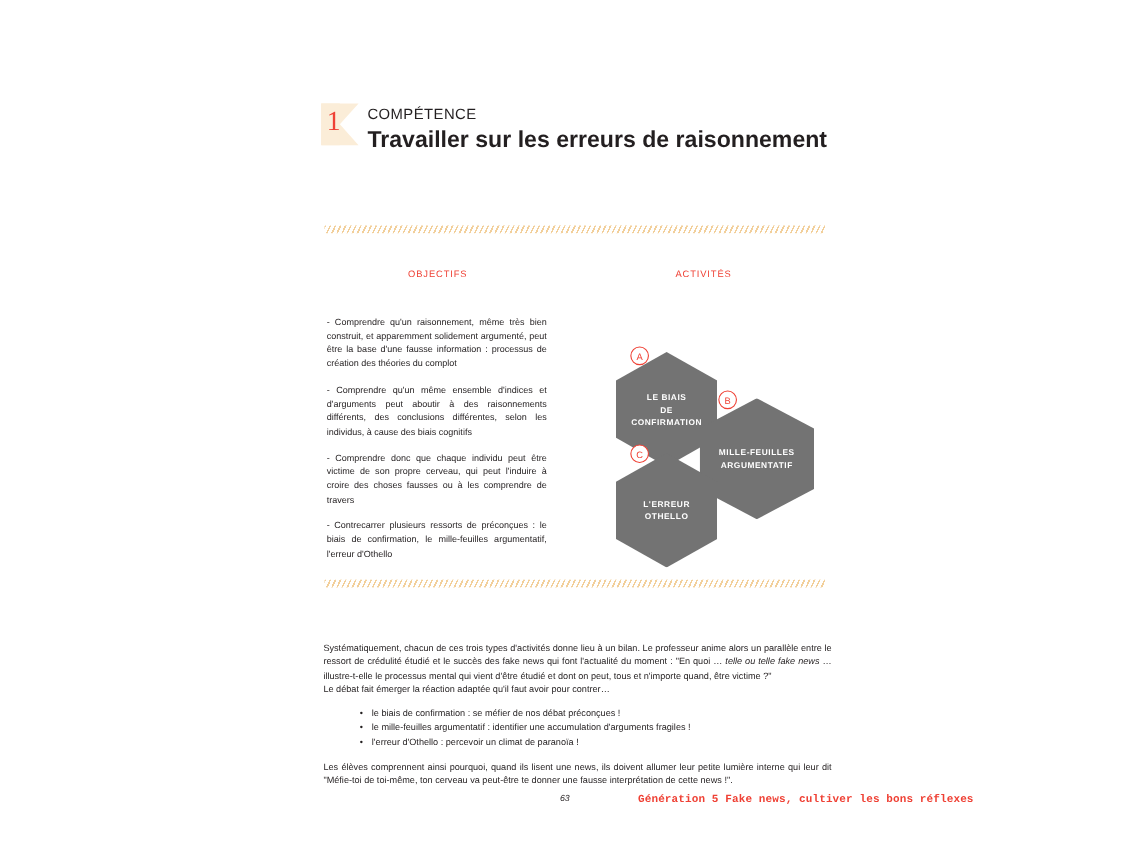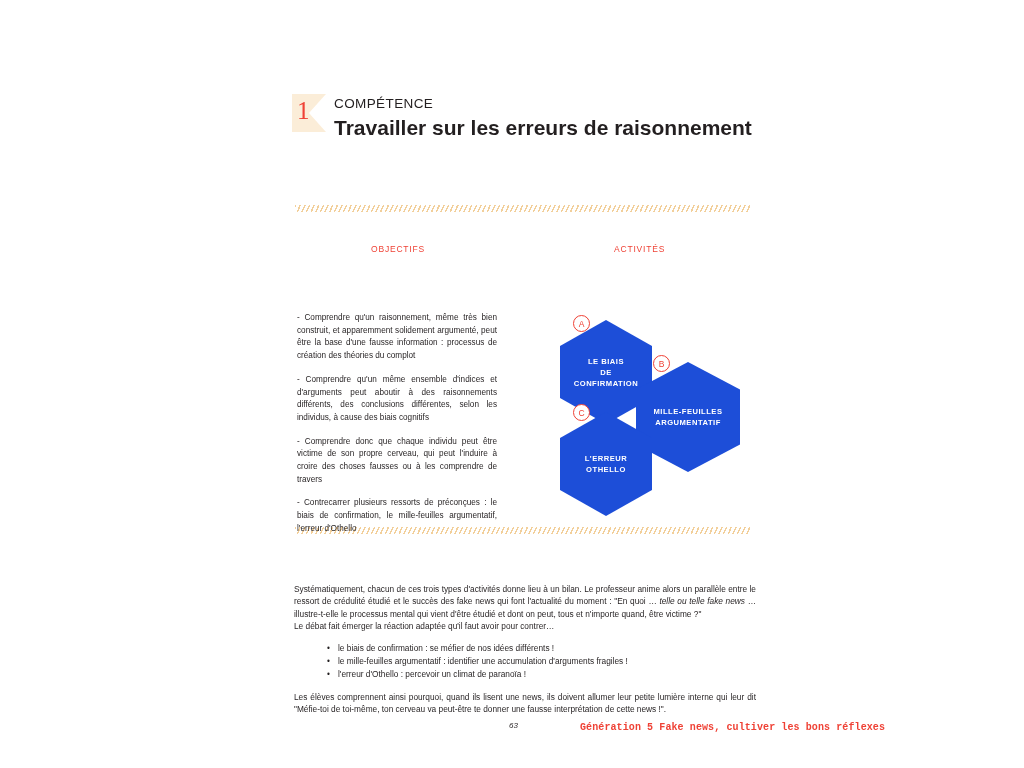--- a/index.html
+++ b/index.html
@@ -98,21 +98,21 @@
     color: #ef4135;
     font-weight: normal;
   }
   .col-head-objectifs { left: 371px; top: 244px; }
   .col-head-activites { left: 614px; top: 244px; }
 
   
   .objectives {
     position: absolute;
     left: 297px;
-    top: 312px;
+    top: 287px;
     width: 200px;
     font-size: 8.2px;
     line-height: 1.55;
     color: #231f20;
     text-align: justify;
   }
   .objectives p {
     margin: 0 0 11px 0;
   }
   .objectives p:last-child { margin-bottom: 0; }
@@ -122,21 +122,21 @@
     position: absolute;
     left: 540px;
     top: 300px;
     width: 220px;
     height: 200px;
   }
   .hex {
     position: absolute;
     width: 92px;
     height: 104px;
-    background: #1d4ed8;
+    background: #737373;
     clip-path: polygon(50% 0%, 100% 25%, 100% 75%, 50% 100%, 0% 75%, 0% 25%);
     display: flex;
     align-items: center;
     justify-content: center;
     text-align: center;
   }
   .hex-label {
     color: #ffffff;
     font-size: 7.6px;
     font-weight: bold;
@@ -256,21 +256,21 @@
     </div>
     <div class="hex-letter letter-a">A</div>
     <div class="hex-letter letter-b">B</div>
     <div class="hex-letter letter-c">C</div>
   </div>
 
   <div class="body-text">
     <p class="tight"><span>Systématiquement, chacun de ces trois types d'activités donne lieu à un bilan. Le professeur anime alors un  parallèle entre le ressort de crédulité étudié et le succès des fake news qui font l'actualité du moment : "En quoi … </span><em>telle ou telle fake news</em><span> … illustre-t-elle le processus mental qui vient d'être étudié et dont on peut, tous et n'importe quand, être victime ?"</span></p>
     <p>Le débat fait émerger la réaction adaptée qu'il faut avoir pour contrer…</p>
     <ul class="bullets">
-      <li>le biais de confirmation : se méfier de nos idées différents !</li>
+      <li>le biais de confirmation : se méfier de nos débat préconçues !</li>
       <li>le mille-feuilles argumentatif : identifier une accumulation d'arguments fragiles !</li>
       <li>l'erreur d'Othello : percevoir un climat de paranoïa !</li>
     </ul>
     <p class="tight">Les élèves comprennent ainsi pourquoi, quand ils lisent une news, ils doivent allumer leur petite lumière interne qui leur dit "Méfie-toi de toi-même, ton cerveau va peut-être te donner une fausse interprétation de cette news !".</p>
   </div>
 
   <div class="footer-page">63</div>
   <div class="footer-credit">Génération 5  Fake news, cultiver les bons réflexes</div>
 
 </div>

